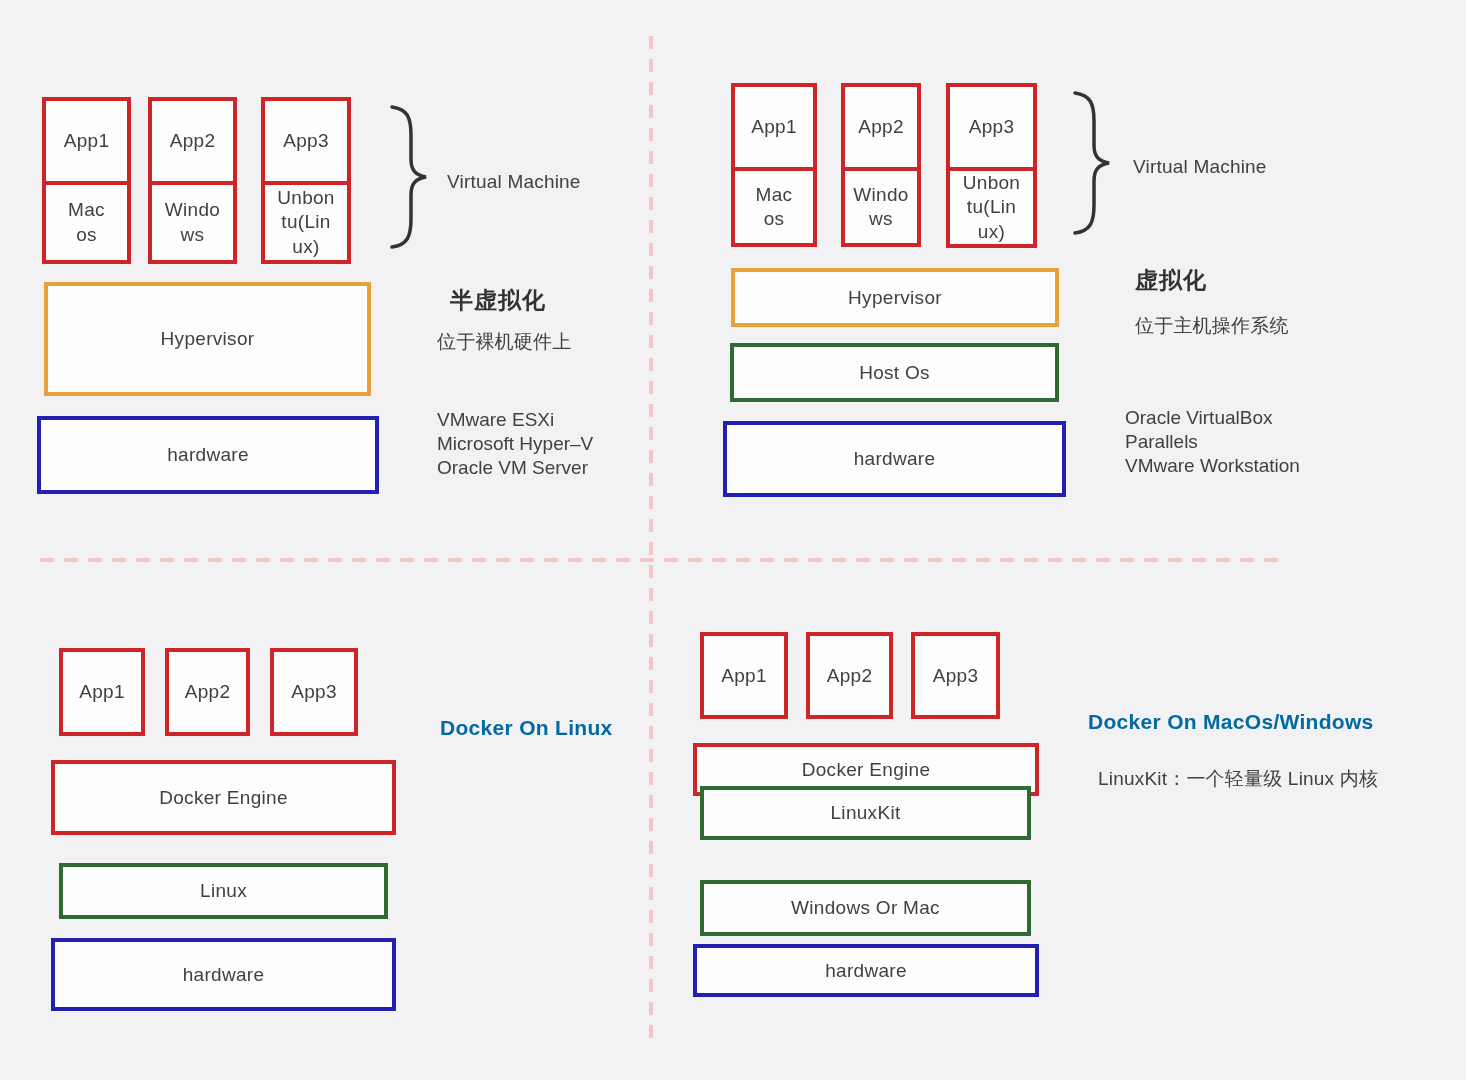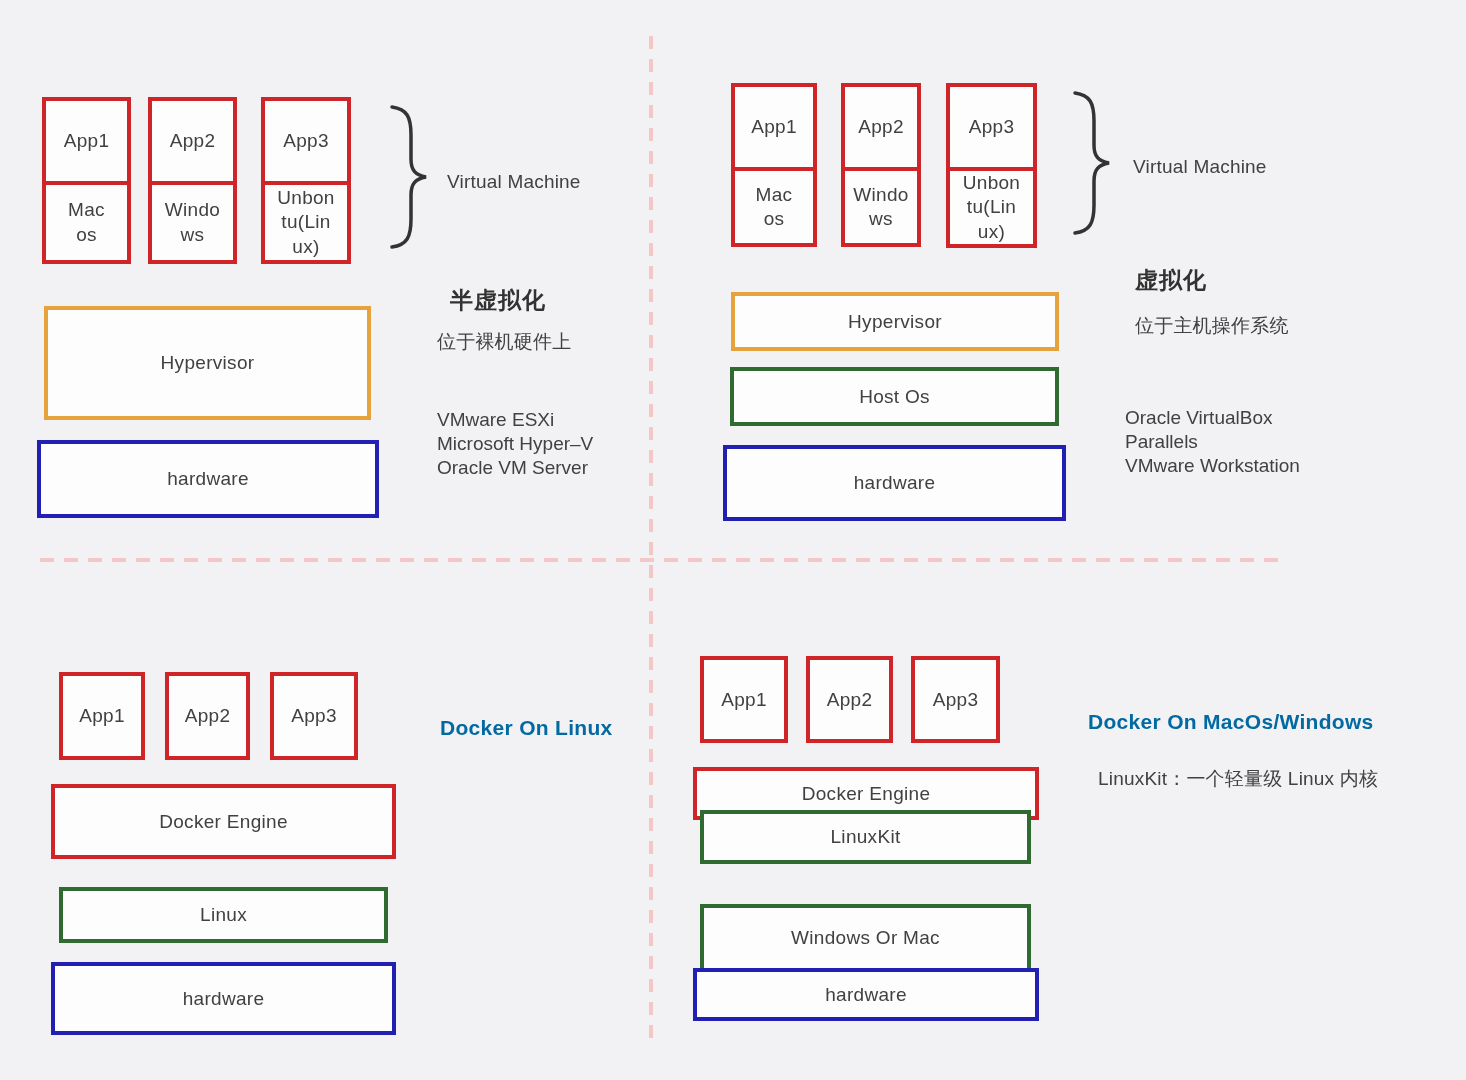--- a/index.html
+++ b/index.html
@@ -3,21 +3,21 @@
 <meta charset="utf-8">
 <style>
   html,body{margin:0;padding:0;}
   .stage{
     position:relative;width:1466px;height:1080px;background:#f2f2f4;overflow:hidden;
     font-family:"Liberation Sans","DejaVu Sans",sans-serif;color:#414141;
   }
   .box{
     position:absolute;box-sizing:border-box;background:#fdfdfe;
     display:flex;align-items:center;justify-content:center;text-align:right;
-    font-size:19px;color:#414141;letter-spacing:.3px;margin-top:24px;
+    font-size:19px;color:#414141;letter-spacing:.3px;
   }
   .b-red{border:4px solid var(--red);}
   .b-orange{border:4px solid var(--orange);}
   .b-green{border:4px solid var(--green);}
   .b-blue{border:4px solid var(--blue);}
   .vm-stack{position:absolute;box-sizing:border-box;display:flex;flex-direction:column;}
   .vm-cell{
     box-sizing:border-box;border:4px solid var(--red);background:#fdfdfe;
     display:flex;align-items:center;justify-content:center;text-align:center;
     font-size:19px;color:#414141;letter-spacing:.3px;
@@ -126,16 +126,16 @@
 
   <div class="box b-red" style="left:700px;top:632px;width:88px;height:87px;">App1</div>
   <div class="box b-red" style="left:806px;top:632px;width:87px;height:87px;">App2</div>
   <div class="box b-red" style="left:911px;top:632px;width:89px;height:87px;">App3</div>
 
   <div class="title-en" style="left:1088px;top:710px;">Docker On MacOs/Windows</div>
   <div class="txt" style="left:1098px;top:766px;">LinuxKit：一个轻量级 Linux 内核</div>
 
   <div class="box b-red" style="left:693px;top:743px;width:346px;height:53px;">Docker Engine</div>
   <div class="box b-green" style="left:700px;top:786px;width:331px;height:54px;">LinuxKit</div>
-  <div class="box b-green" style="left:700px;top:880px;width:331px;height:68px;">Windows Or Mac</div>
+  <div class="box b-green" style="left:700px;top:880px;width:331px;height:56px;">Windows Or Mac</div>
   <div class="box b-blue" style="left:693px;top:944px;width:346px;height:53px;">hardware</div>
 
 </div>
 
 </body></html>

